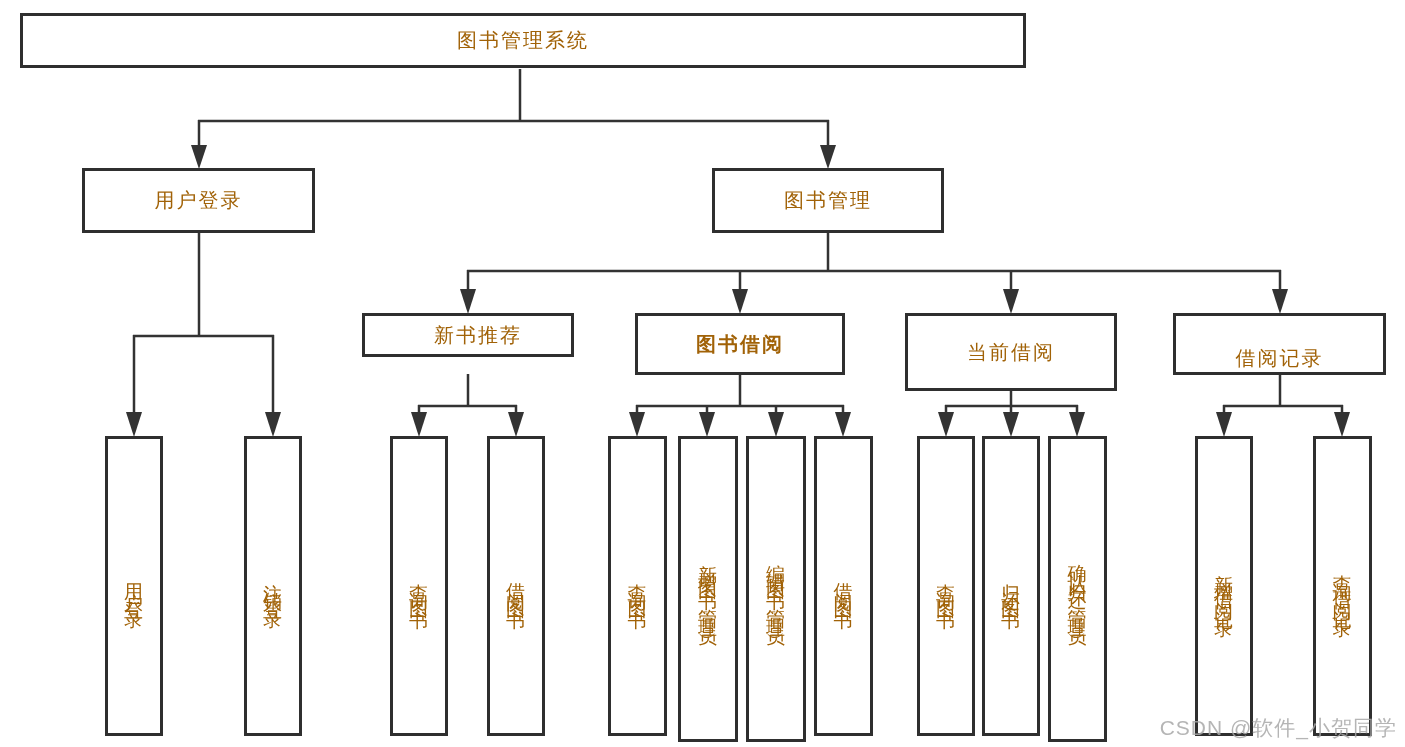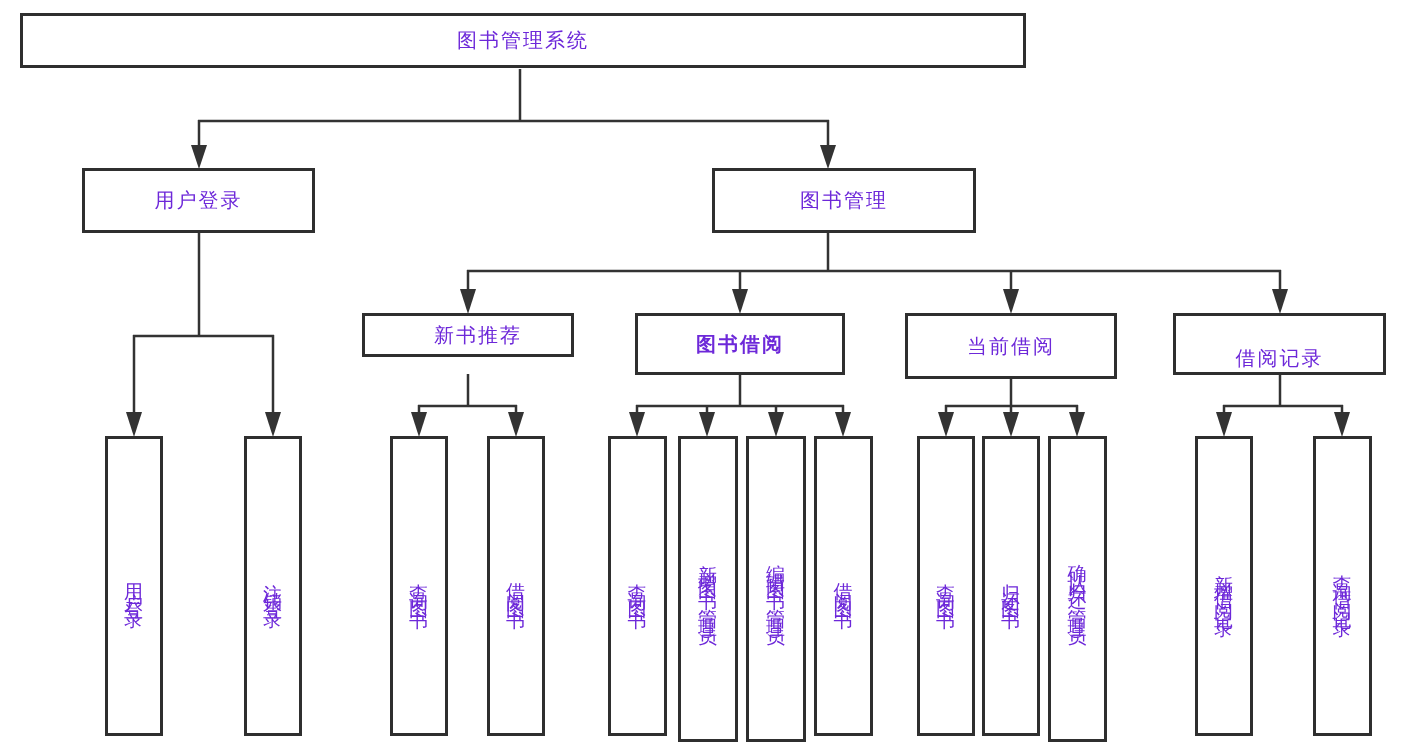--- a/index.html
+++ b/index.html
@@ -22,21 +22,21 @@
     z-index: 1;
   }
   .box {
     position: absolute;
     box-sizing: border-box;
     background: #ffffff;
     border: 3px solid #2f2f2f;
     display: flex;
     align-items: center;
     justify-content: center;
-    color: #6d28d9;
+    color: #a16207;
     z-index: 2;
   }
   .hbox {
     font-size: 20px;
     letter-spacing: 2px;
     white-space: nowrap;
   }
   .vbox {
     writing-mode: vertical-rl;
     text-orientation: mixed;
@@ -136,31 +136,31 @@
     </g>
   </svg>
 
   <div class="box hbox" style="left:20px; top:13px; width:1006px; height:55px;">
     <span>图书管理系统</span>
   </div>
 
   <div class="box hbox" style="left:82px; top:168px; width:233px; height:65px;">
     <span>用户登录</span>
   </div>
-  <div class="box hbox" style="left:712px; top:168px; width:264px; height:65px;">
+  <div class="box hbox" style="left:712px; top:168px; width:232px; height:65px;">
     <span>图书管理</span>
   </div>
 
   <div class="box hbox" style="left:362px; top:313px; width:212px; height:44px;padding-left:20px;">
     <span>新书推荐</span>
   </div>
   <div class="box hbox" style="left:635px; top:313px; width:210px; height:62px;font-weight:bold;">
     <span>图书借阅</span>
   </div>
-  <div class="box hbox" style="left:905px; top:313px; width:212px; height:66px;">
+  <div class="box hbox" style="left:905px; top:313px; width:212px; height:78px;">
     <span>当前借阅</span>
   </div>
   <div class="box hbox" style="left:1173px; top:313px; width:213px; height:62px;align-items:flex-end;">
     <span>借阅记录</span>
   </div>
 
   <div class="box vbox" style="left:105px; top:436px; width:58px; height:300px;">
     <span class="vtext">用户登录</span>
   </div>
   <div class="box vbox" style="left:244px; top:436px; width:58px; height:300px;">
@@ -197,14 +197,15 @@
     <span class="vtext">确认归还（管理员）</span>
   </div>
 
   <div class="box vbox" style="left:1195px; top:436px; width:58px; height:300px;">
     <span class="vtext">新增借阅记录</span>
   </div>
   <div class="box vbox" style="left:1313px; top:436px; width:59px; height:300px;">
     <span class="vtext">查询借阅记录</span>
   </div>
 
+  <div class="watermark">CSDN @软件_小贺同学</div>
 
 </div>
 
 </body></html>

